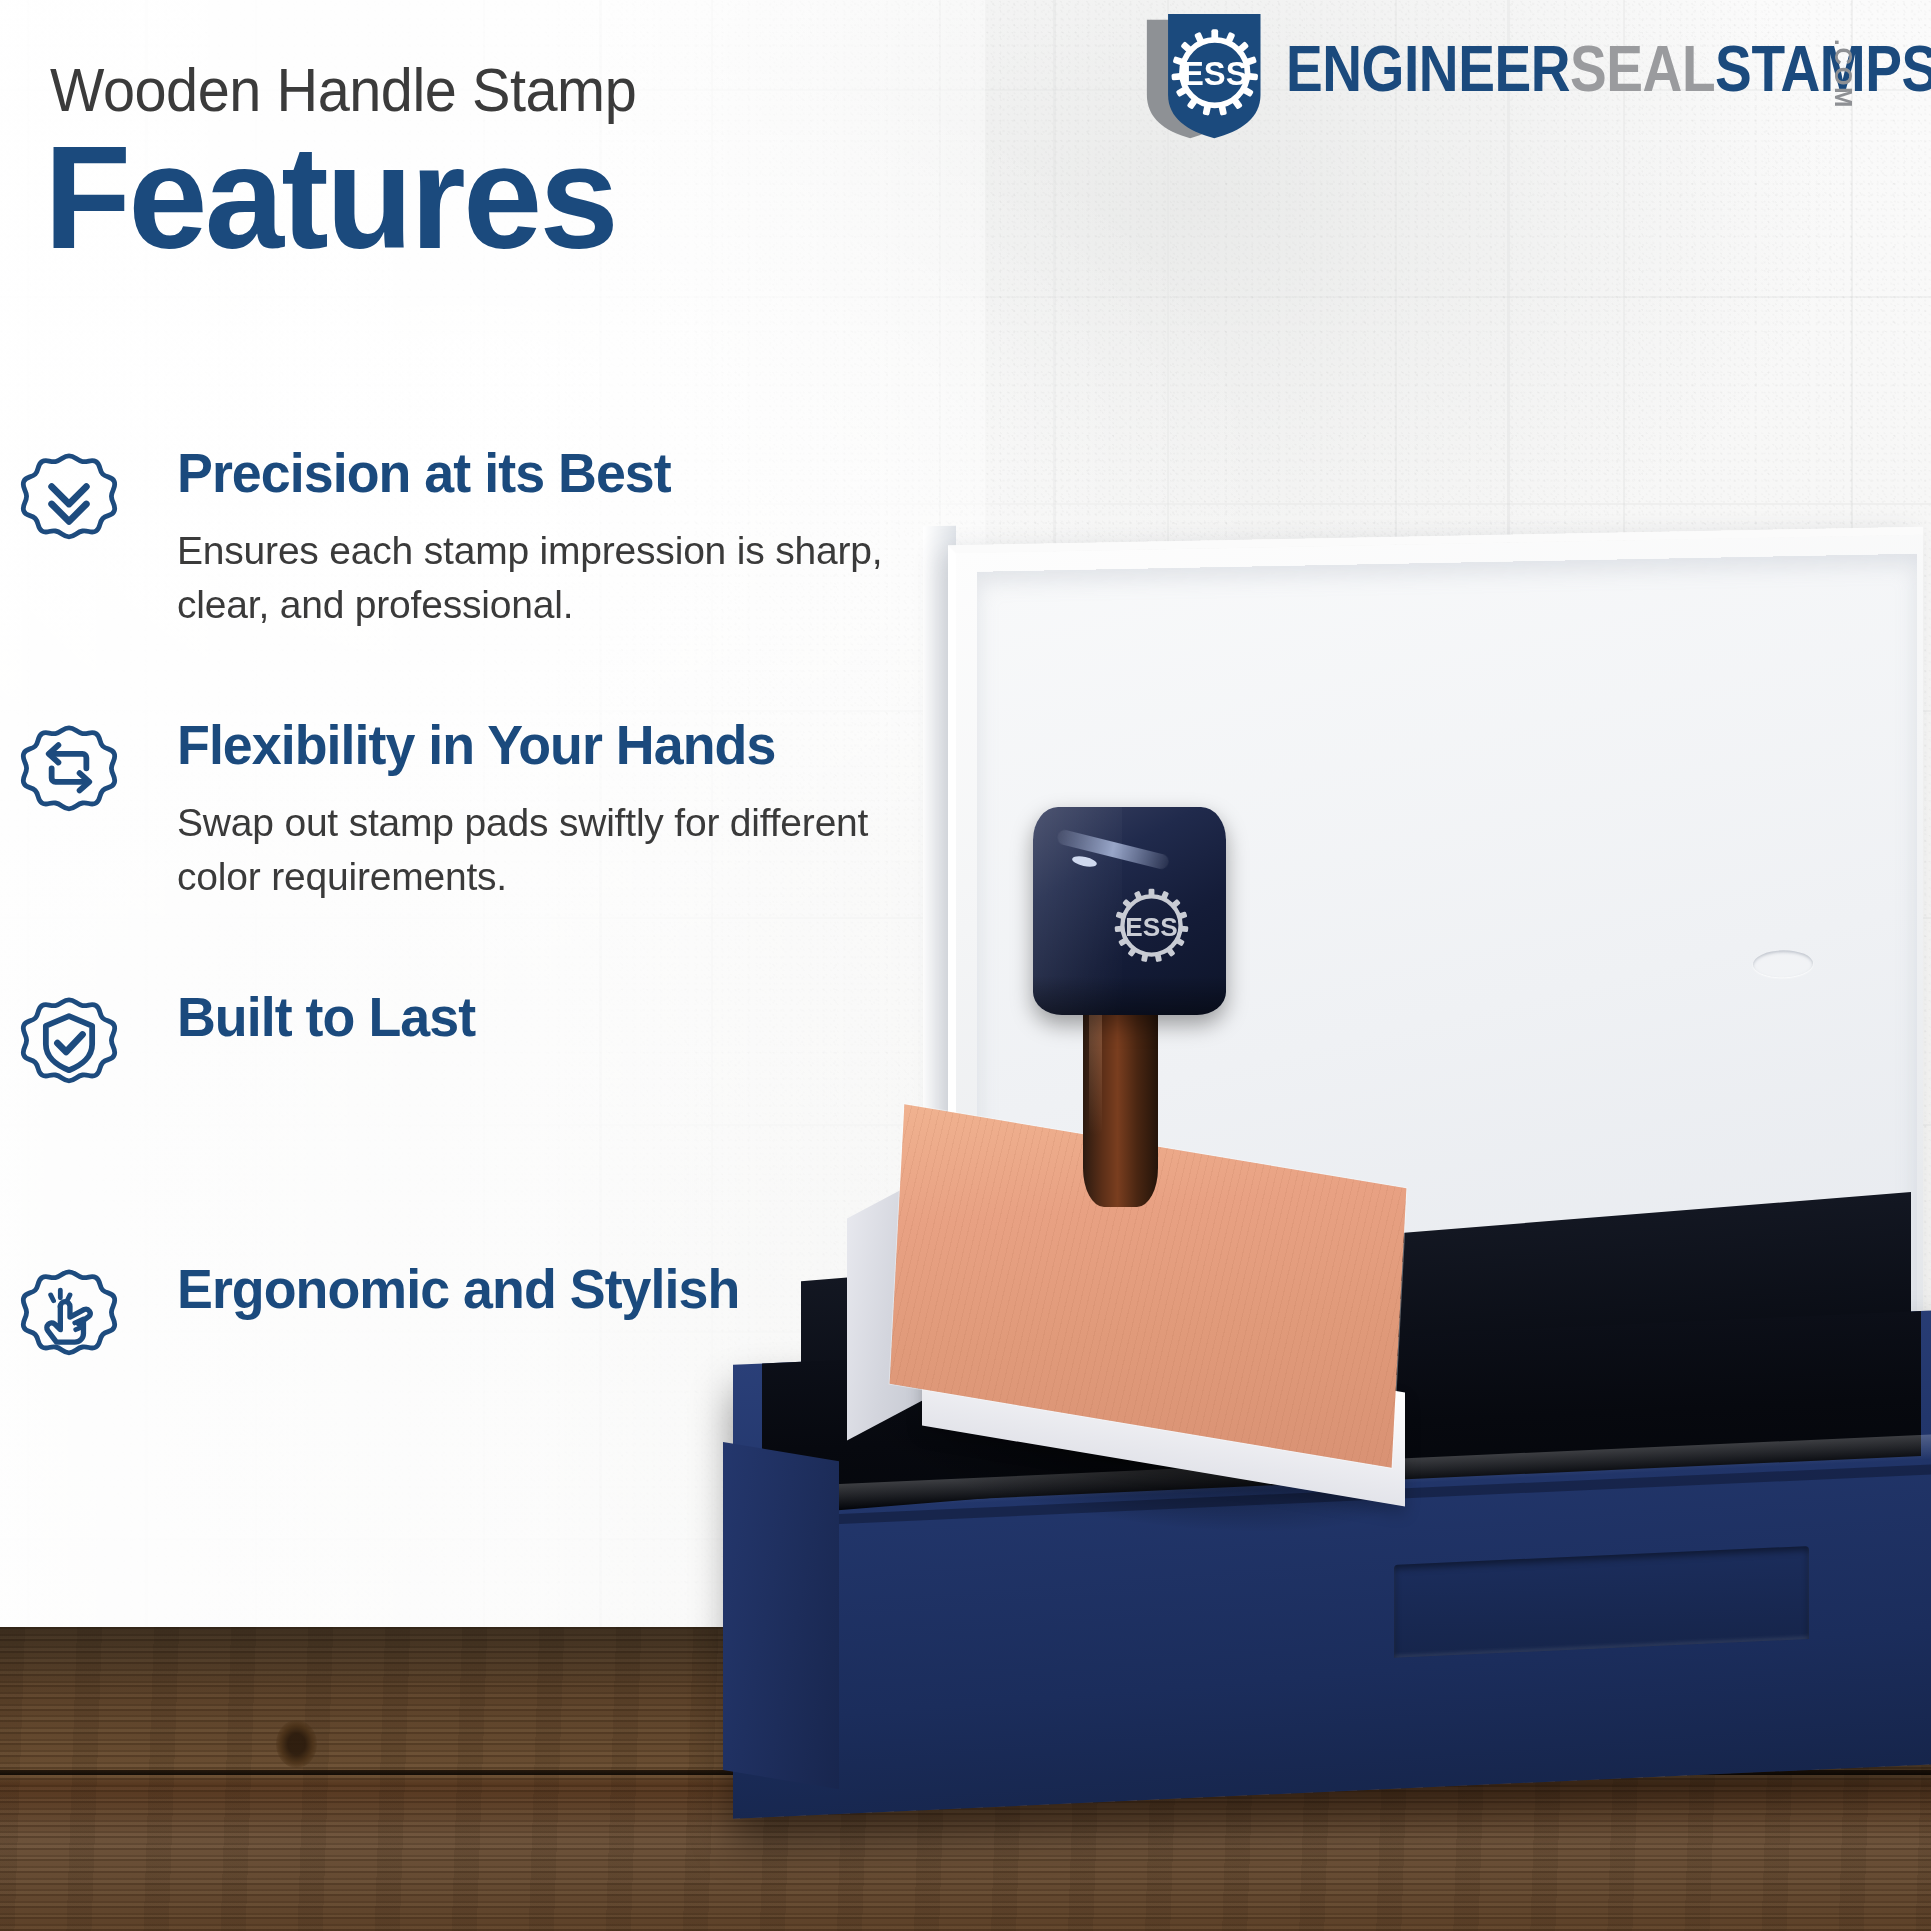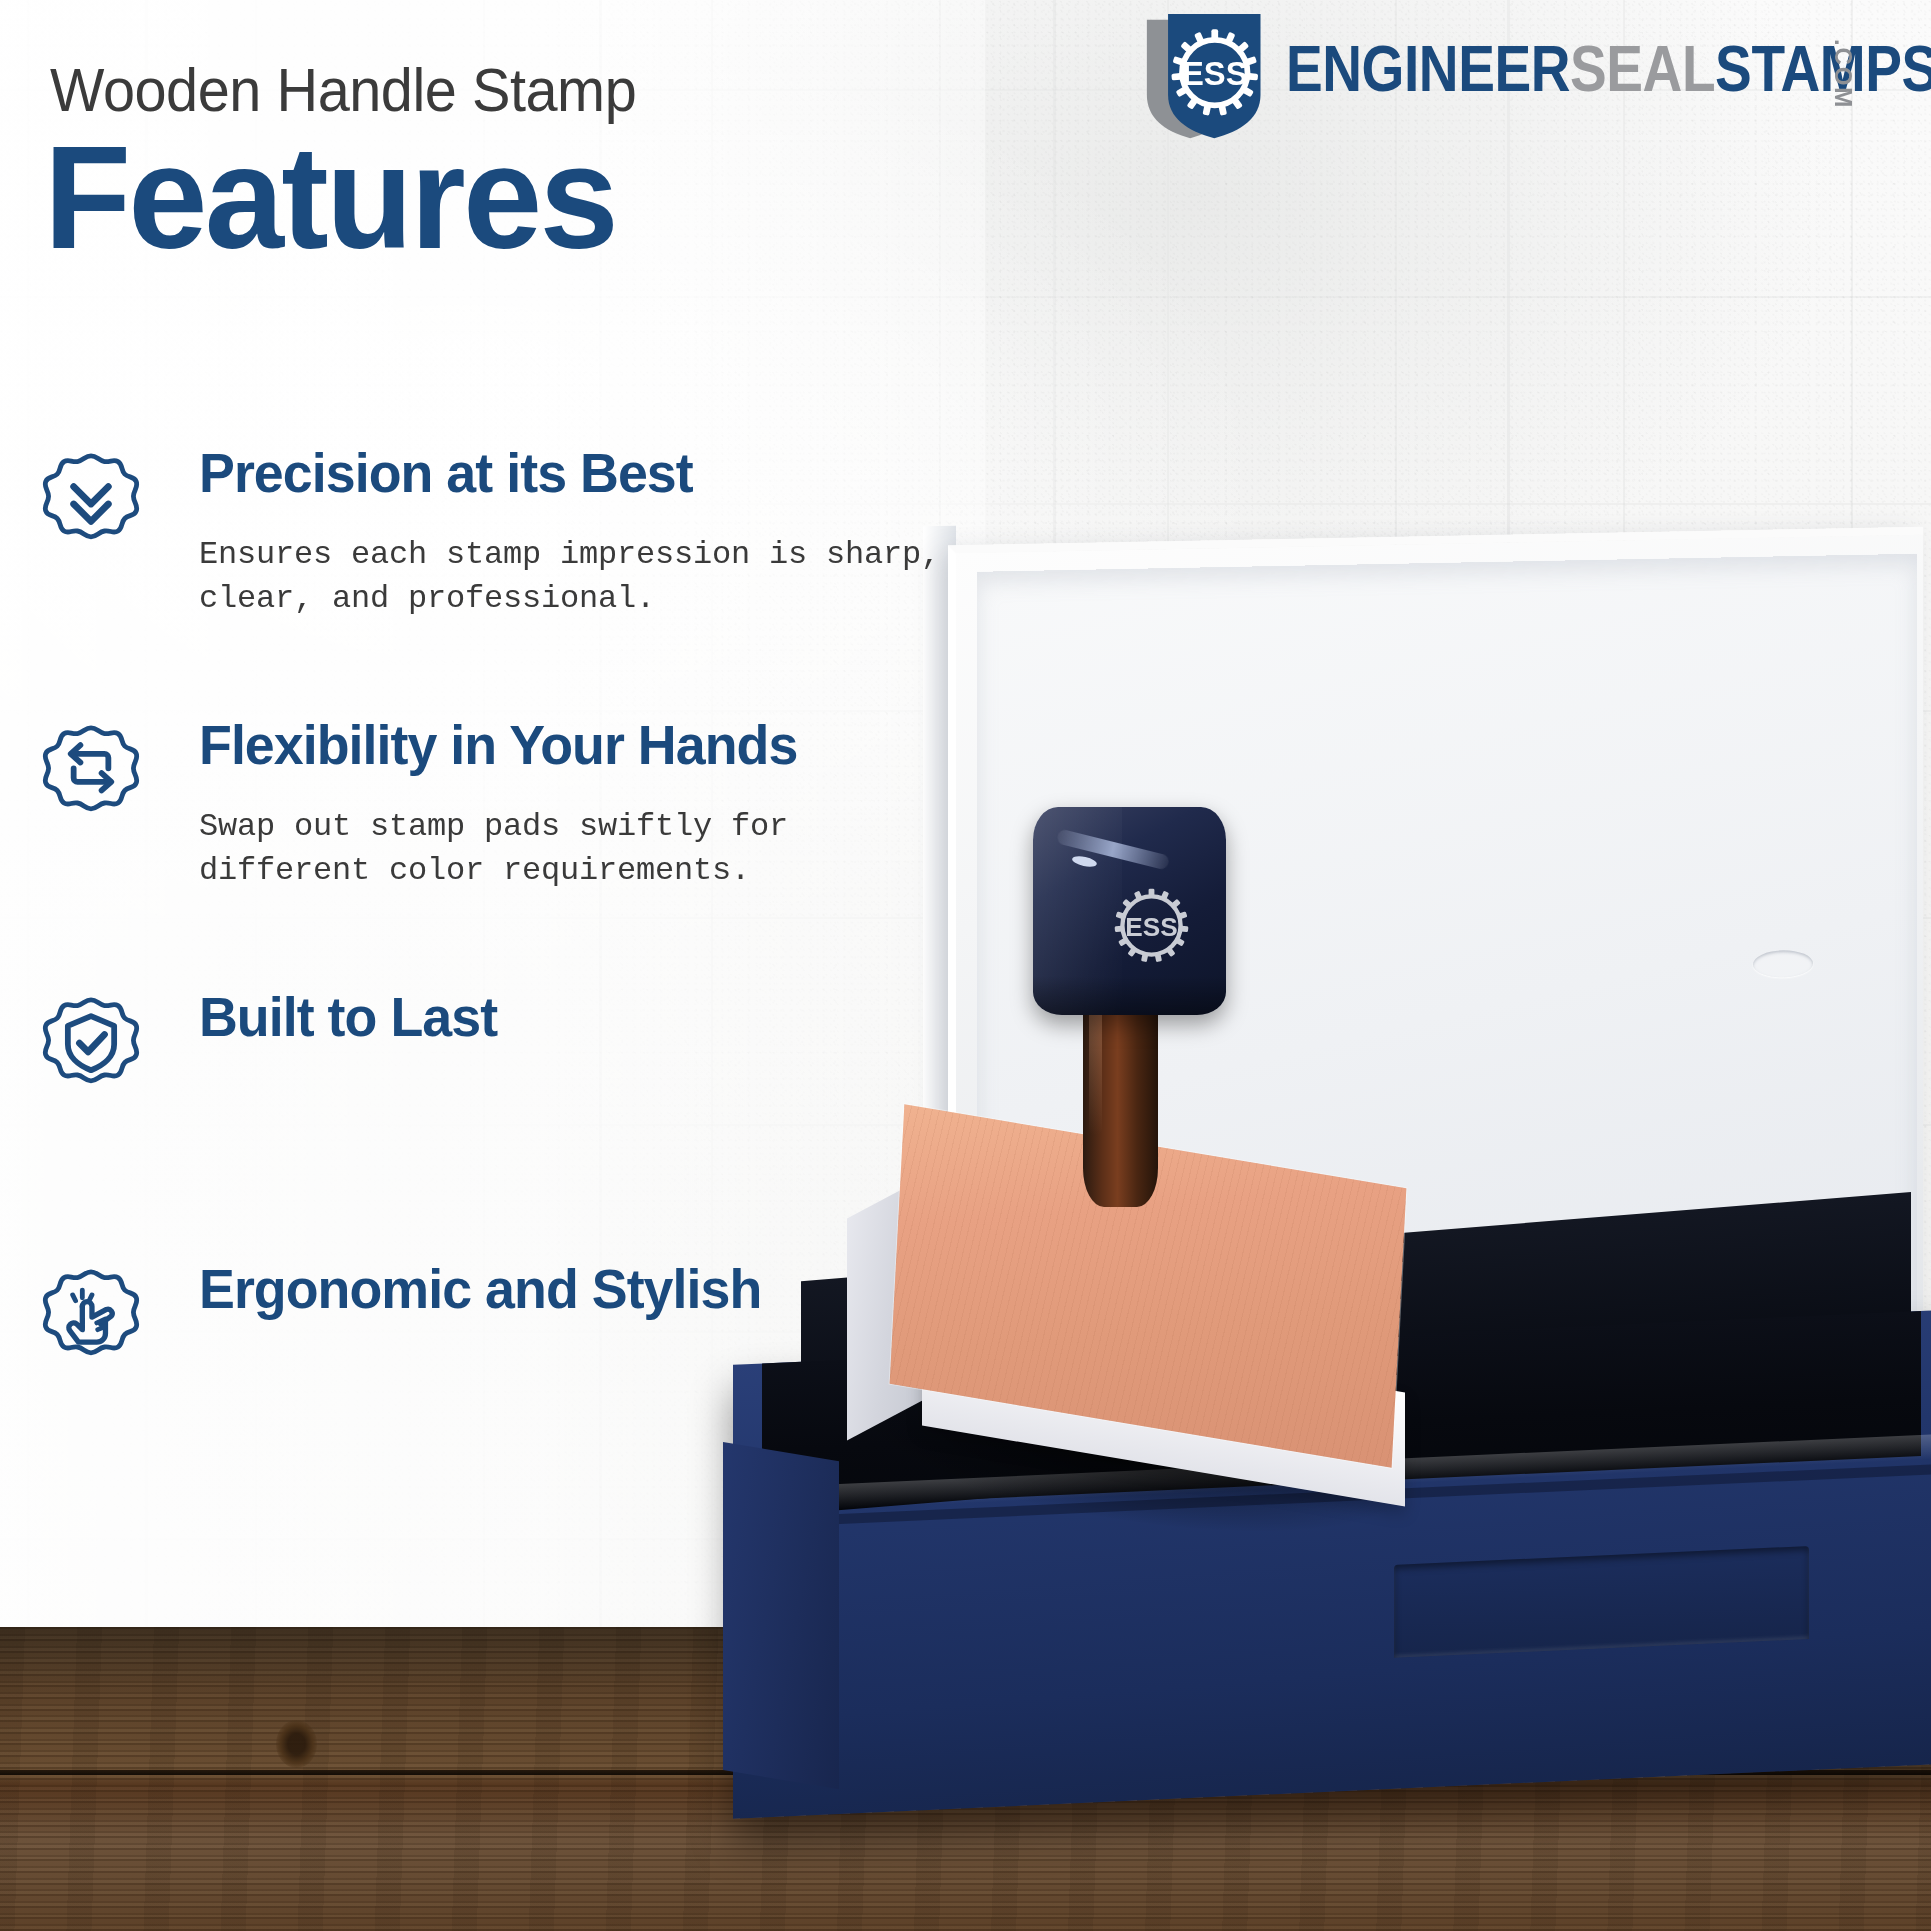--- a/index.html
+++ b/index.html
@@ -245,39 +245,38 @@
     white-space:nowrap;
     transform:scaleX(.93); transform-origin:left center;
   }
   .headline {
     position:absolute; left:44px; top:124px;
     font-size:147px; font-weight:800; letter-spacing:-2.9px;
     color:#1b4a7d; line-height:1;
     transform:scaleX(.97); transform-origin:left center;
   }
 
-  .features { position:absolute; left:37px; top:444px; width:1043px; }
+  .features { position:absolute; left:15px; top:444px; width:1043px; }
   .feature { position:relative; margin-bottom:64px; min-height:208px; }
 
   .feat-icon {
     position:absolute; left:0; top:5.8px; width:108px; height:108px;
   }
   .feat-title {
     margin-left:162px;
     font-size:56px; font-weight:800; letter-spacing:-1px;
     color:#1b4a7d; line-height:1.02;
     transform:scaleX(.96); transform-origin:left center;
     white-space:nowrap;
   }
   .feat-desc {
-    margin-left:162px; margin-top:32px;
-    font-size:32px; font-weight:300; line-height:1.38;
+    margin-left:162px; margin-top:23px;
+    font-size:39px; font-weight:300; line-height:1.38;
     color:#3a3a3a; max-width:763px;
     letter-spacing:-0.2px;
-    font-family:Liberation Mono, monospace;
   }
 
   
   .logo { position:absolute; left:1141px; top:11.6px; width:772px; height:130px; }
   .logo-mark { position:absolute; left:0; top:0; width:135px; height:130px; }
   .logo-words {
     position:absolute; left:145px; top:25px;
     font-size:64px; font-weight:800; letter-spacing:-0.5px;
     line-height:1; white-space:nowrap;
     transform:scaleX(.86); transform-origin:left center;

